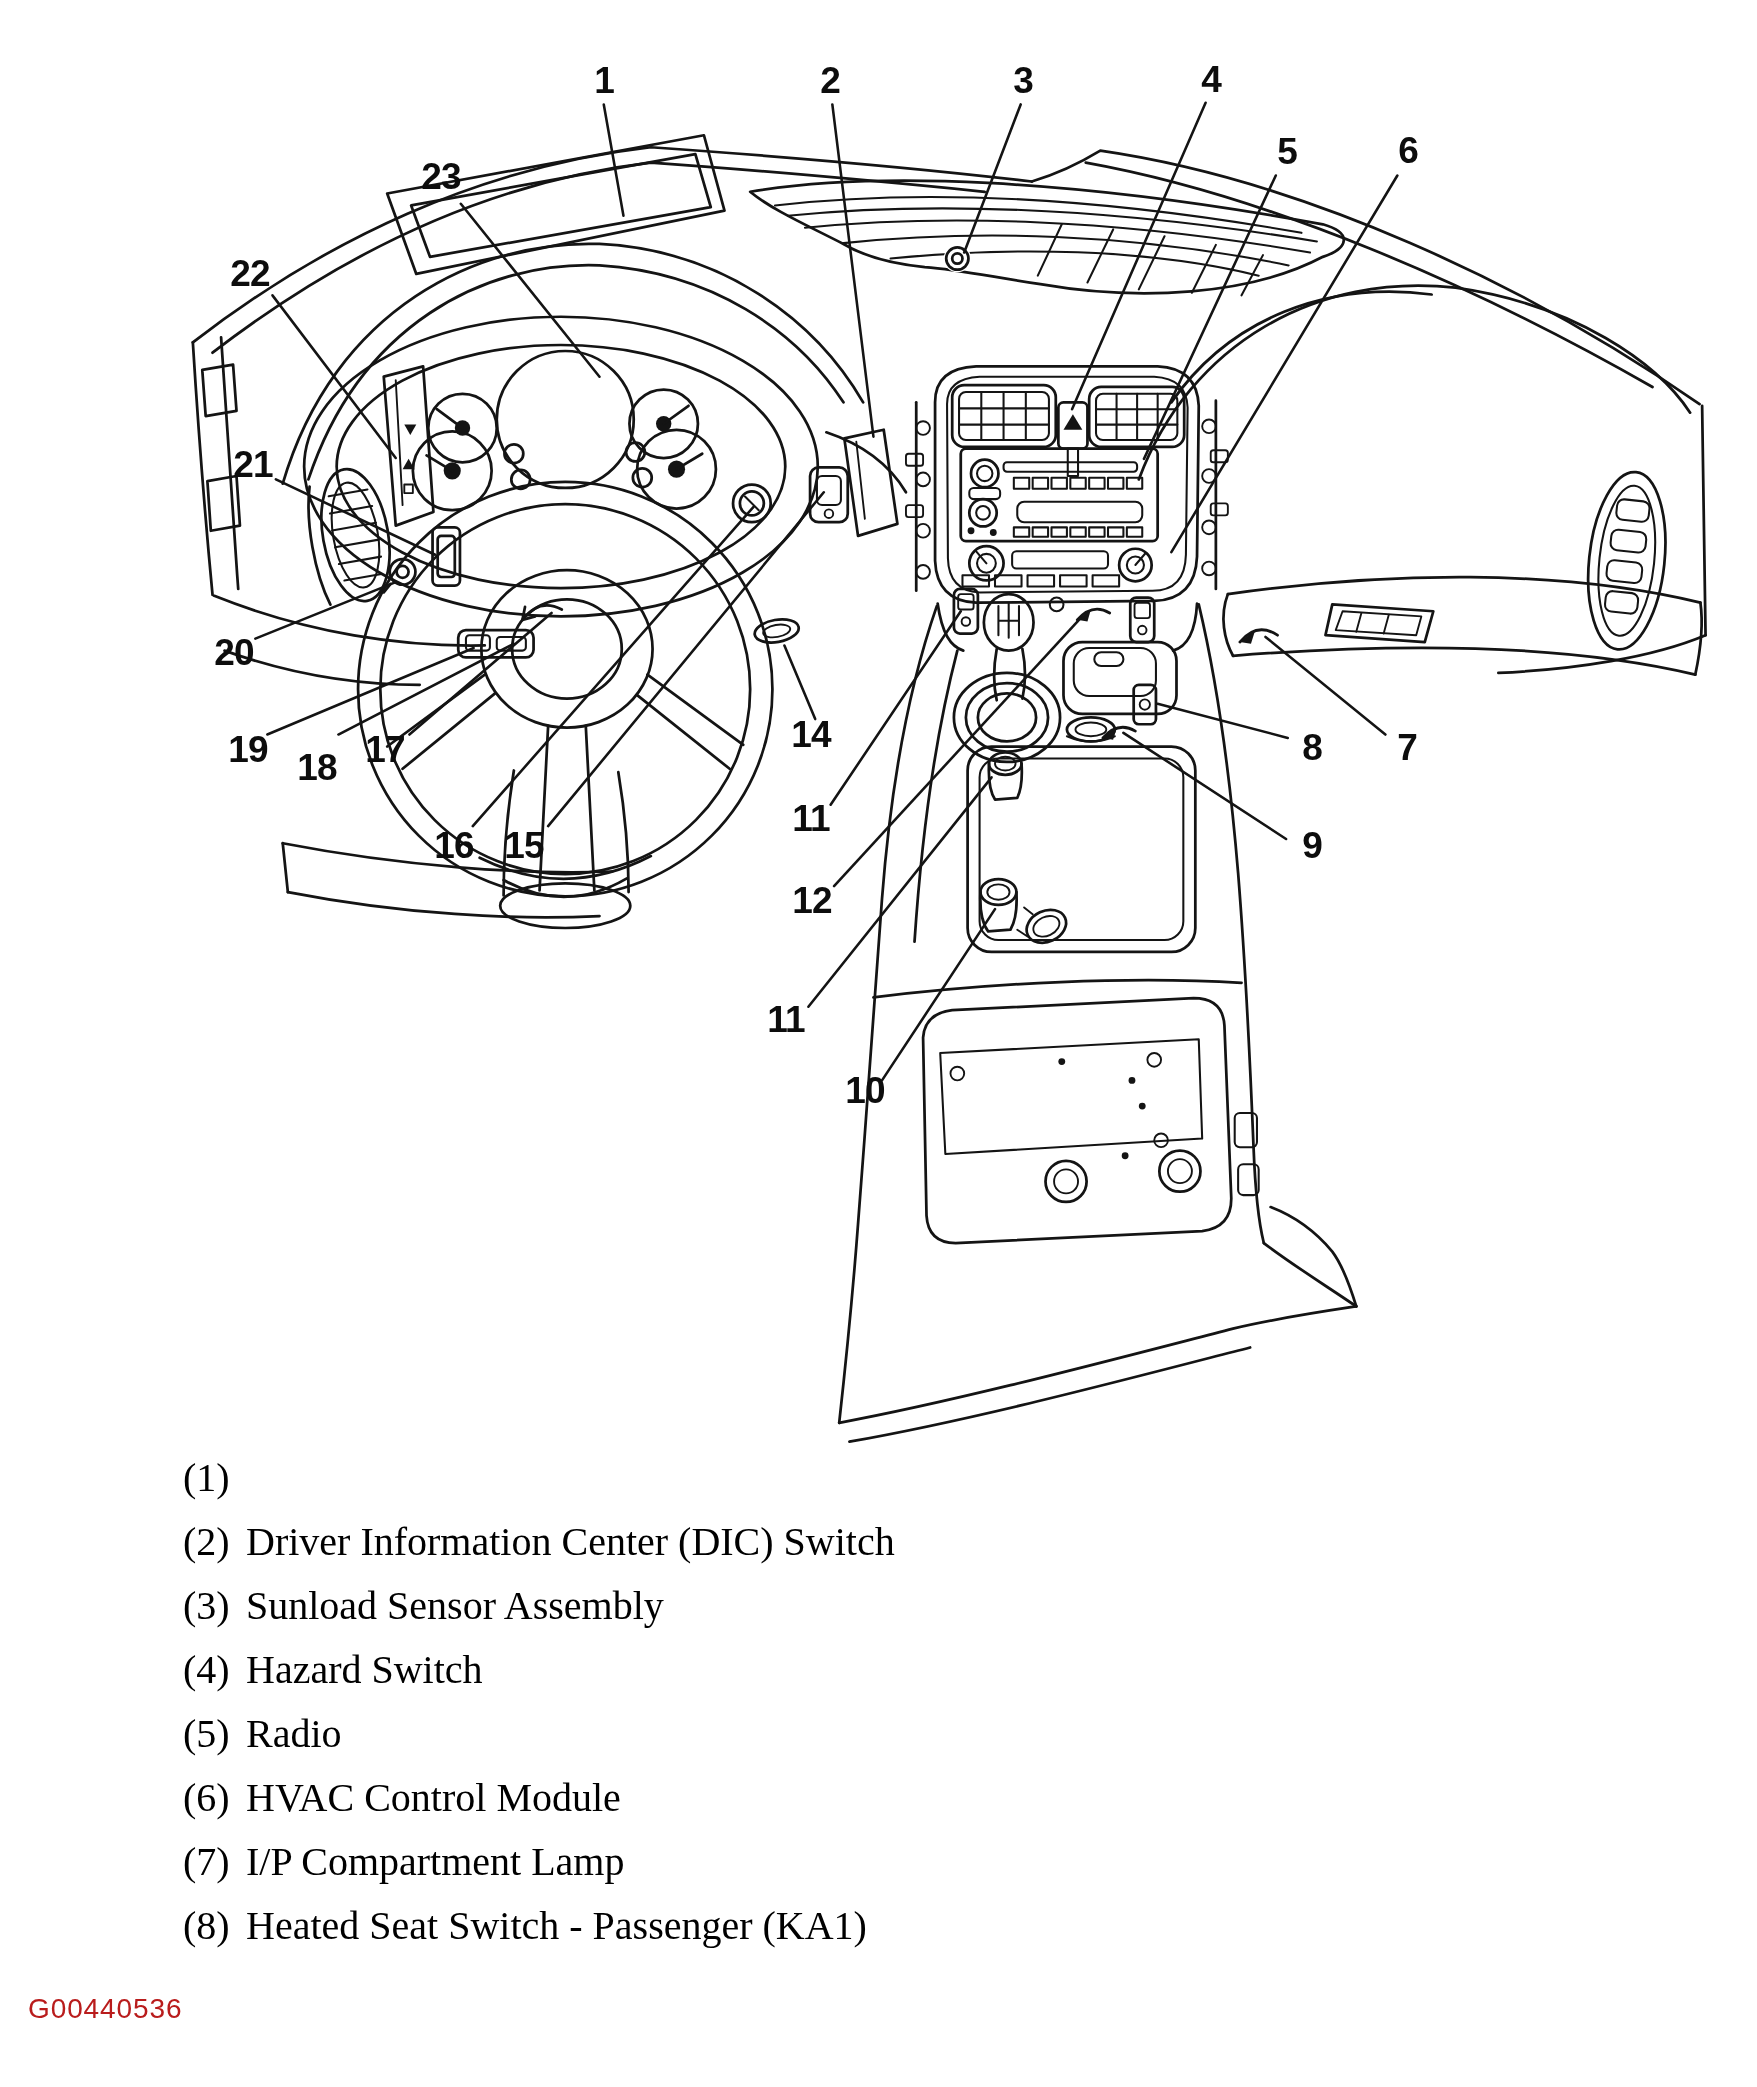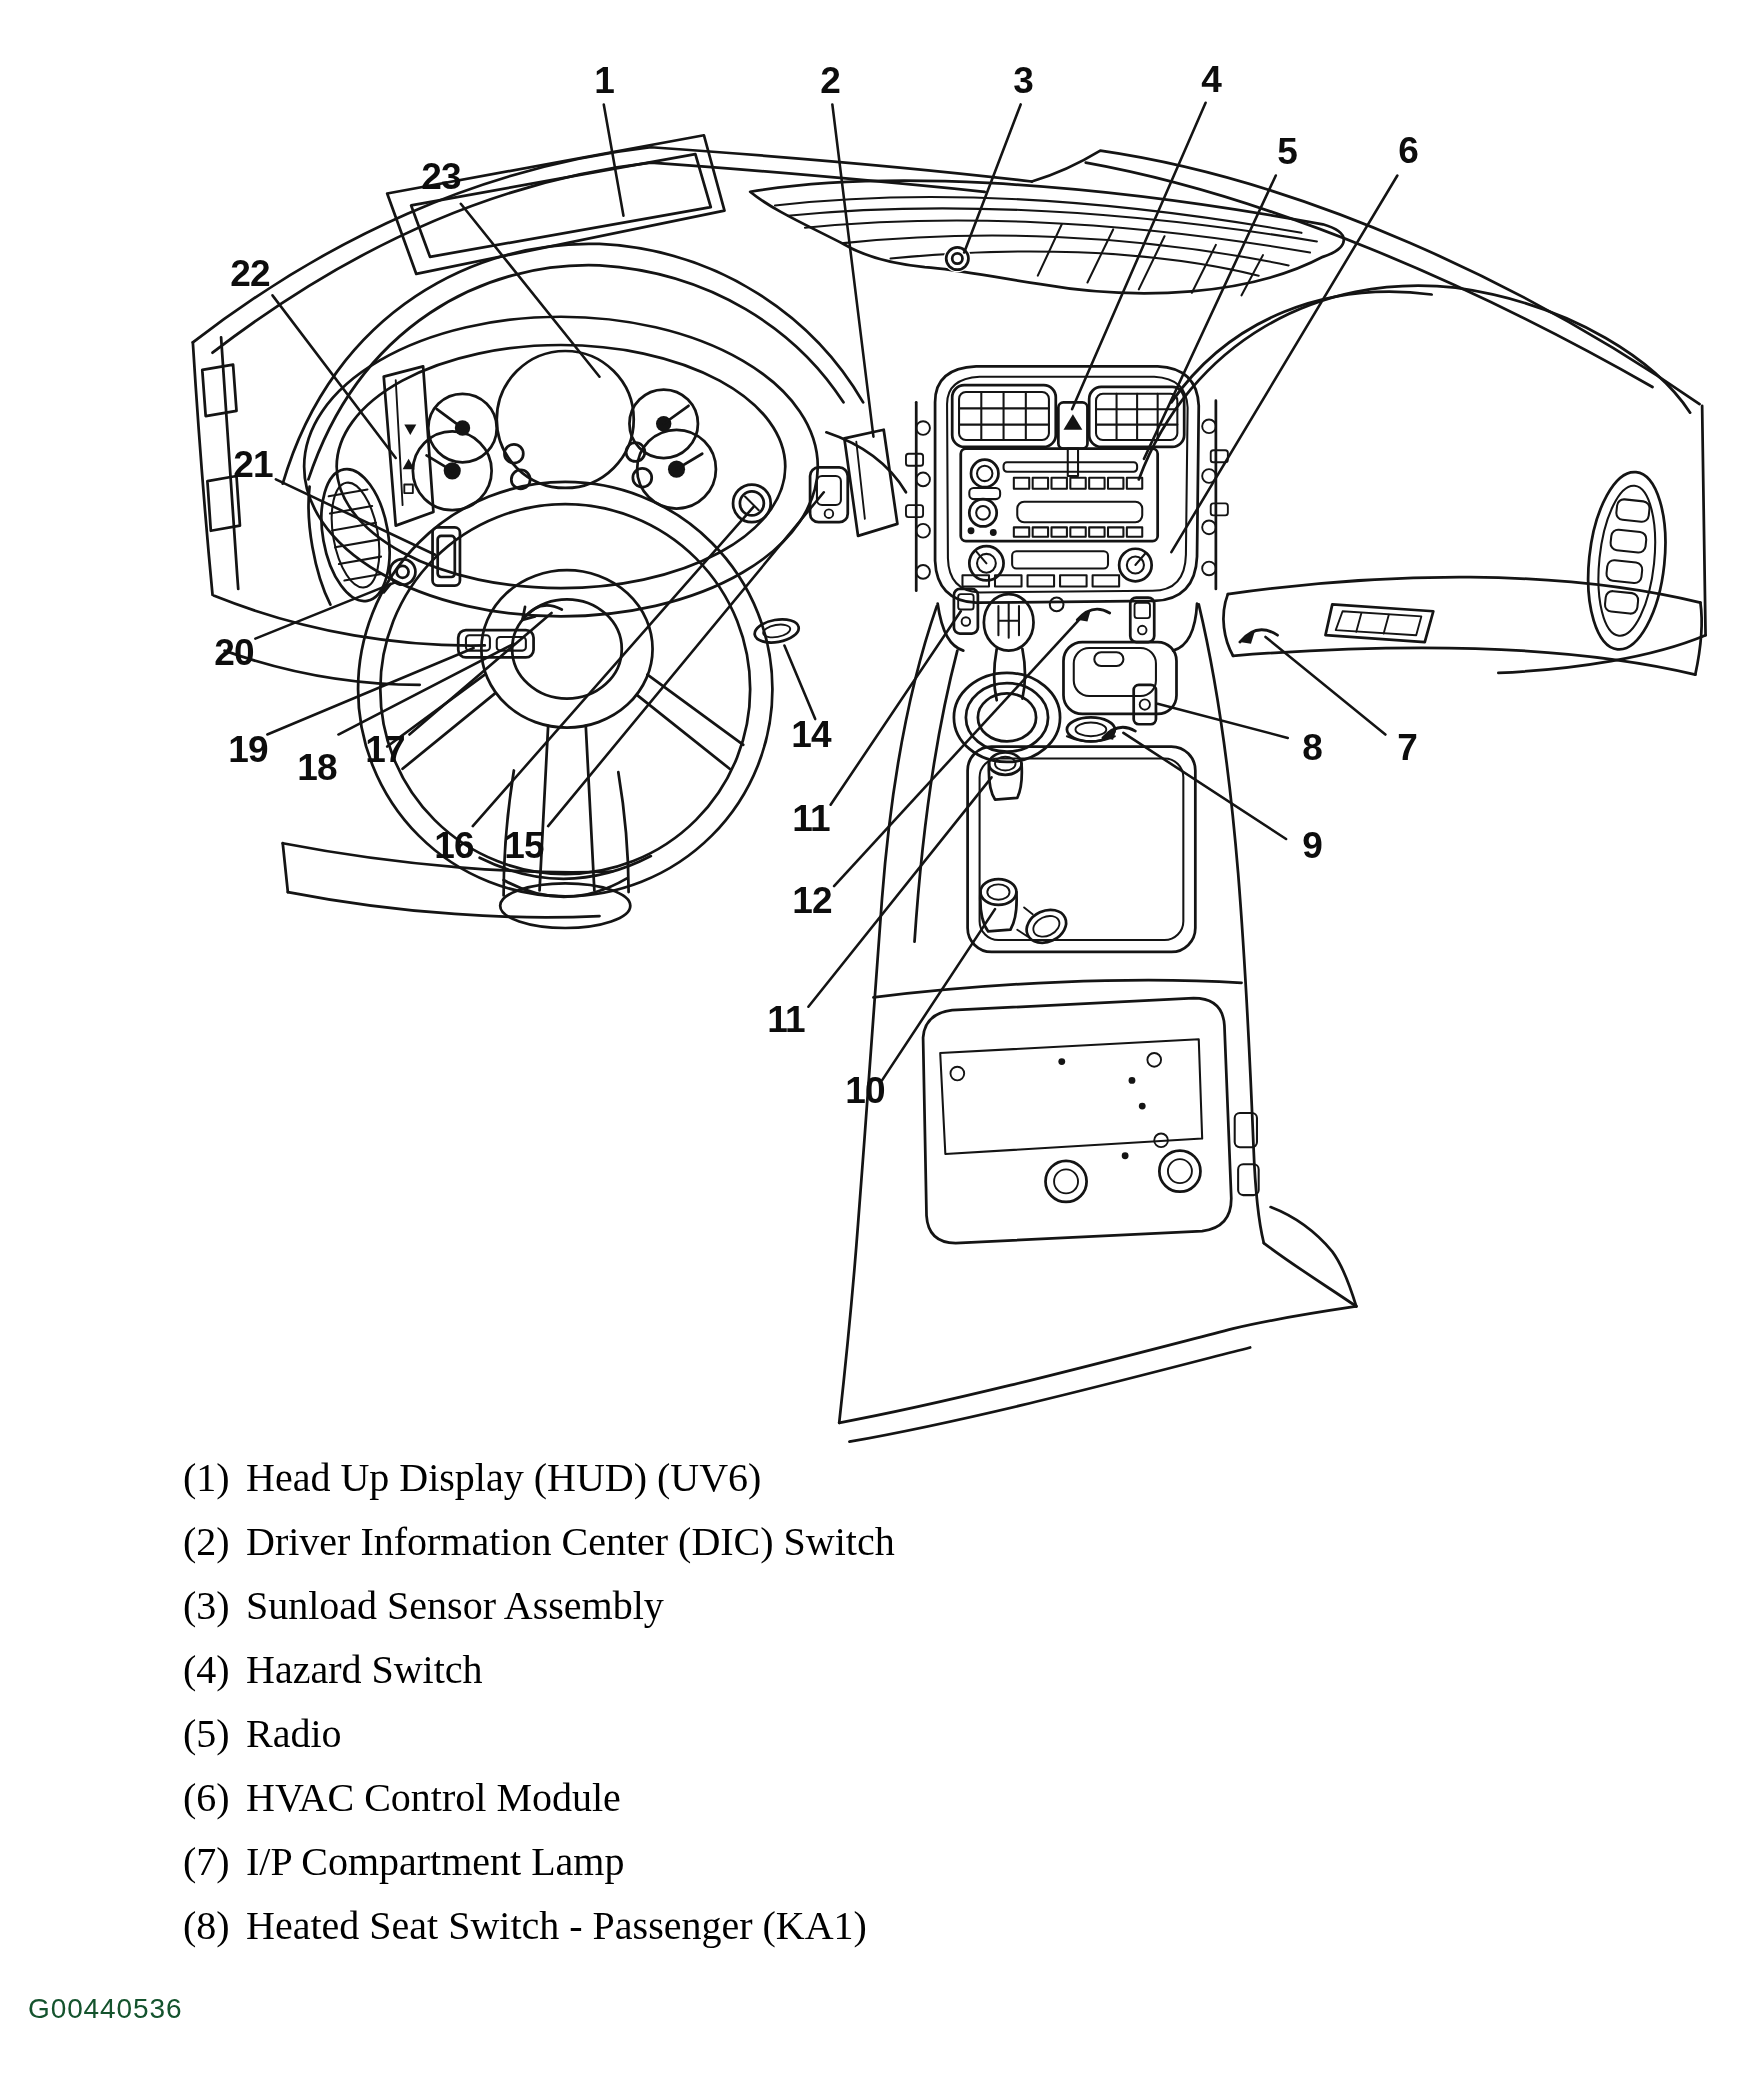--- a/index.html
+++ b/index.html
@@ -7,21 +7,21 @@
         font-family:"Liberation Sans",sans-serif;color:#111;}
   #art{position:absolute;left:0;top:0;width:1758px;height:2088px;}
   .co{position:absolute;transform:translate(-50%,-50%);
       font:700 37px "Liberation Sans",sans-serif;color:#0d0d0d;letter-spacing:-0.9px;}
   #legend{position:absolute;left:183px;top:1454px;width:1199px;
           font-family:"Liberation Serif",serif;font-size:40px;color:#000;}
   .lrow{display:flex;align-items:baseline;height:64px;}
   .lnum{width:63px;flex:0 0 63px;}
   .ltext{white-space:nowrap;}
   #figid{position:absolute;left:28px;top:1993px;
-         font:400 28px "Liberation Sans",sans-serif;color:#14532d;letter-spacing:0.9px;}
+         font:400 28px "Liberation Sans",sans-serif;color:#b91c1c;letter-spacing:0.9px;}
 </style>
 </head>
 <body>
 
 <div id="page">
 
 <svg id="art" viewBox="0 0 2053 2439" stroke="#141414" fill="none" stroke-width="3.2" stroke-linecap="round" stroke-linejoin="round">
 
   <g>
     <path d="M 225 400 C 380 280 560 195 760 172 C 960 186 1120 202 1205 212"></path>
@@ -409,21 +409,20 @@
   <span class="co" style="left:317px;top:768px">18</span>
   <span class="co" style="left:248px;top:750px">19</span>
   <span class="co" style="left:234px;top:653px">20</span>
   <span class="co" style="left:253px;top:465px">21</span>
   <span class="co" style="left:250px;top:274px">22</span>
   <span class="co" style="left:441px;top:177px">23</span>
 
   <div id="legend">
     <div class="lrow">
       <span class="lnum">(1)</span>
-      <span class="ltext">Head Up Display (HUD) (UV6)</span>
     </div>
     <div class="lrow">
       <span class="lnum">(2)</span>
       <span class="ltext">Driver Information Center (DIC) Switch</span>
     </div>
     <div class="lrow">
       <span class="lnum">(3)</span>
       <span class="ltext">Sunload Sensor Assembly</span>
     </div>
     <div class="lrow">

